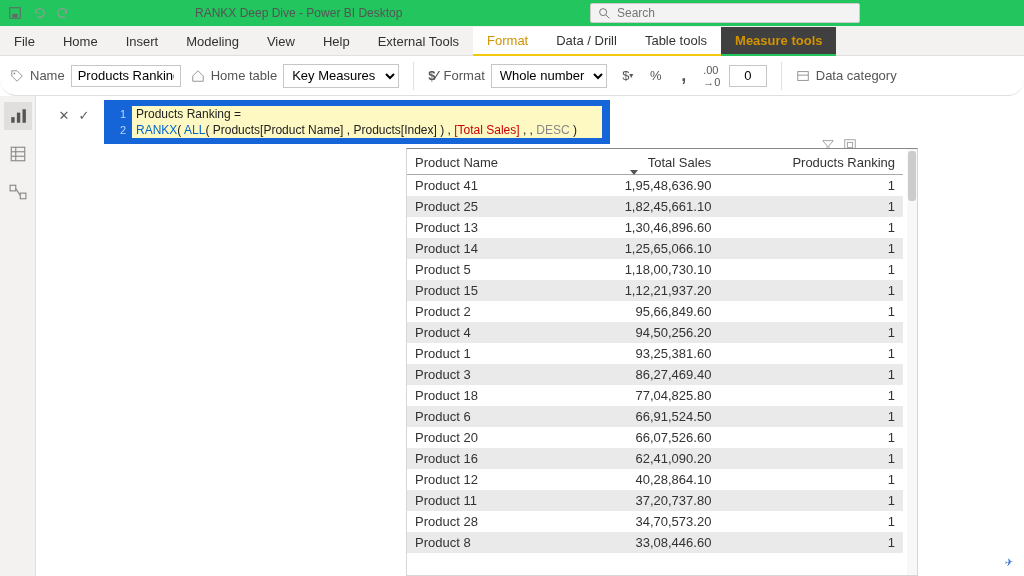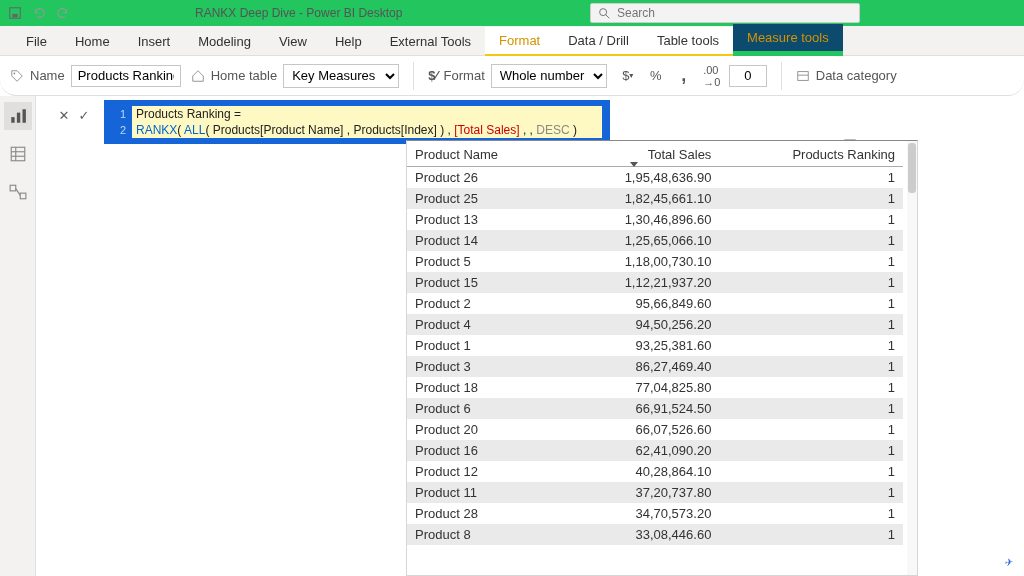--- a/index.html
+++ b/index.html
@@ -7,23 +7,23 @@
 
   
   .titlebar { height: 26px; background: #22c55e; display: flex; align-items: center; padding: 0 8px; position: relative;}
   .titlebar .qat { display: flex; gap: 10px; align-items: center; }
   .titlebar .title { position: absolute; left: 195px; color: #555; font-size: 12px; }
   .titlebar .search { position: absolute; left: 590px; width: 270px; height: 20px; background: #f3f3f3; border: 1px solid #ccc; border-radius: 2px; display: flex; align-items: center; padding: 0 6px; gap: 6px; }
   .titlebar .search input { border: none; outline: none; background: transparent; font-size: 12px; flex: 1; color: #666;}
   .icon-s { width: 14px; height: 14px; display: inline-flex; }
 
   
-  .ribbon-tabs { height: 30px; background: #f3f2f1; display: flex; align-items: flex-end; padding-left: 12px; gap: 0; border-bottom: 1px solid #e1dfdd; }
+  .ribbon-tabs { height: 30px; background: #f3f2f1; display: flex; align-items: flex-end; padding-left: 0; gap: 0; border-bottom: 1px solid #e1dfdd; }
   .ribbon-tabs .tab { padding: 6px 14px 6px; font-size: 13px; color: #323130; cursor: pointer; }
-  .ribbon-tabs .tab.active { background: #0c4a6e; color: #d39300; font-weight: 400; border-bottom: 5px solid #22c55e; position: relative; top: 1px; }
+  .ribbon-tabs .tab.active { background: #404040; color: #d39300; font-weight: 700; border-bottom: 2px solid #22c55e; position: relative; top: 1px; }
   .ribbon-tabs .tab.semi { background: #fff; color: #333; border-bottom: 2px solid #f2c811; position: relative; top:1px;}
 
   
   .ribbon { height: 40px; background: #fff; border-bottom: 1px solid #e1dfdd; display: flex; align-items: center; padding: 0 10px; gap: 10px; border-radius: 16px; }
   .ribbon .grp { display: flex; align-items: center; gap: 6px; }
   .ribbon .lbl { font-size: 13px; color: #555; }
   .ribbon input.textin { border: 1px solid #c8c6c4; height: 22px; padding: 0 6px; font-size: 13px; background: #fff; width: 110px;}
   .ribbon select.sel { border: 1px solid #c8c6c4; height: 24px; padding: 0 4px; font-size: 13px; background: #fff; width: 116px;}
   .ribbon .btn { width: 22px; height: 22px; display: flex; align-items: center; justify-content: center; cursor: pointer; color: #555;}
   .ribbon .datacat { display:flex; align-items:center; gap:6px; color:#555;}
@@ -46,21 +46,21 @@
   .code .kw-rank { color: #0066cc; }
   .code .kw-all  { color: #0066cc; }
   .code .meas { color: #c00; }
   .code .desc { color: #888; }
   .code .plain { color: #222; }
 
   
   .floaticons { position:absolute; left: 785px; top: 42px; display:flex; gap:8px; color:#888; }
 
   
-  .tablewrap { position:absolute; left: 370px; top: 44px; width: 512px; bottom: 0; border: 1px solid #d6d6d6; border-top: 1px solid #888; background:#fff;}
+  .tablewrap { position:absolute; left: 370px; top: 52px; width: 512px; bottom: 0; border: 1px solid #d6d6d6; border-top: 1px solid #888; background:#fff;}
   .tablewrap .scroll { position:absolute; right:0; top:0; bottom:0; width:10px; background:#f8f8f8; }
   .tablewrap .scroll .thumb { position:absolute; top:2px; left:1px; right:1px; height:50px; background:#ccc; border-radius:3px;}
   .tbl { width: 496px; border-collapse: collapse; font-size: 13px; }
   .tbl th { text-align: left; padding: 6px 8px 4px; font-weight: 400; color:#333; border-bottom: 1px solid #aaa; position:relative;}
   .tbl th.num { text-align:right;}
   .tbl th.sorted::after { content:''; position:absolute; left:50%; bottom:-1px; border-left:4px solid transparent; border-right:4px solid transparent; border-top:5px solid #555; transform:translateX(-10px);}
   .tbl td { padding: 3px 8px; }
   .tbl td.num { text-align: right; }
   .tbl tbody tr:nth-child(even) { background: #eaeaea; }
 
@@ -216,21 +216,21 @@
     <table class="tbl">
       <thead>
         <tr>
           <th>Product Name</th>
           <th class="num sorted">Total Sales</th>
           <th class="num">Products Ranking</th>
         </tr>
       </thead>
       <tbody id="tbody">
           <tr>
-            <td>Product 26</td>
+            <td>Product 41</td>
             <td class="num">1,95,48,636.90</td>
             <td class="num">1</td>
           </tr>
           <tr>
             <td>Product 25</td>
             <td class="num">1,82,45,661.10</td>
             <td class="num">1</td>
           </tr>
           <tr>
             <td>Product 13</td>

